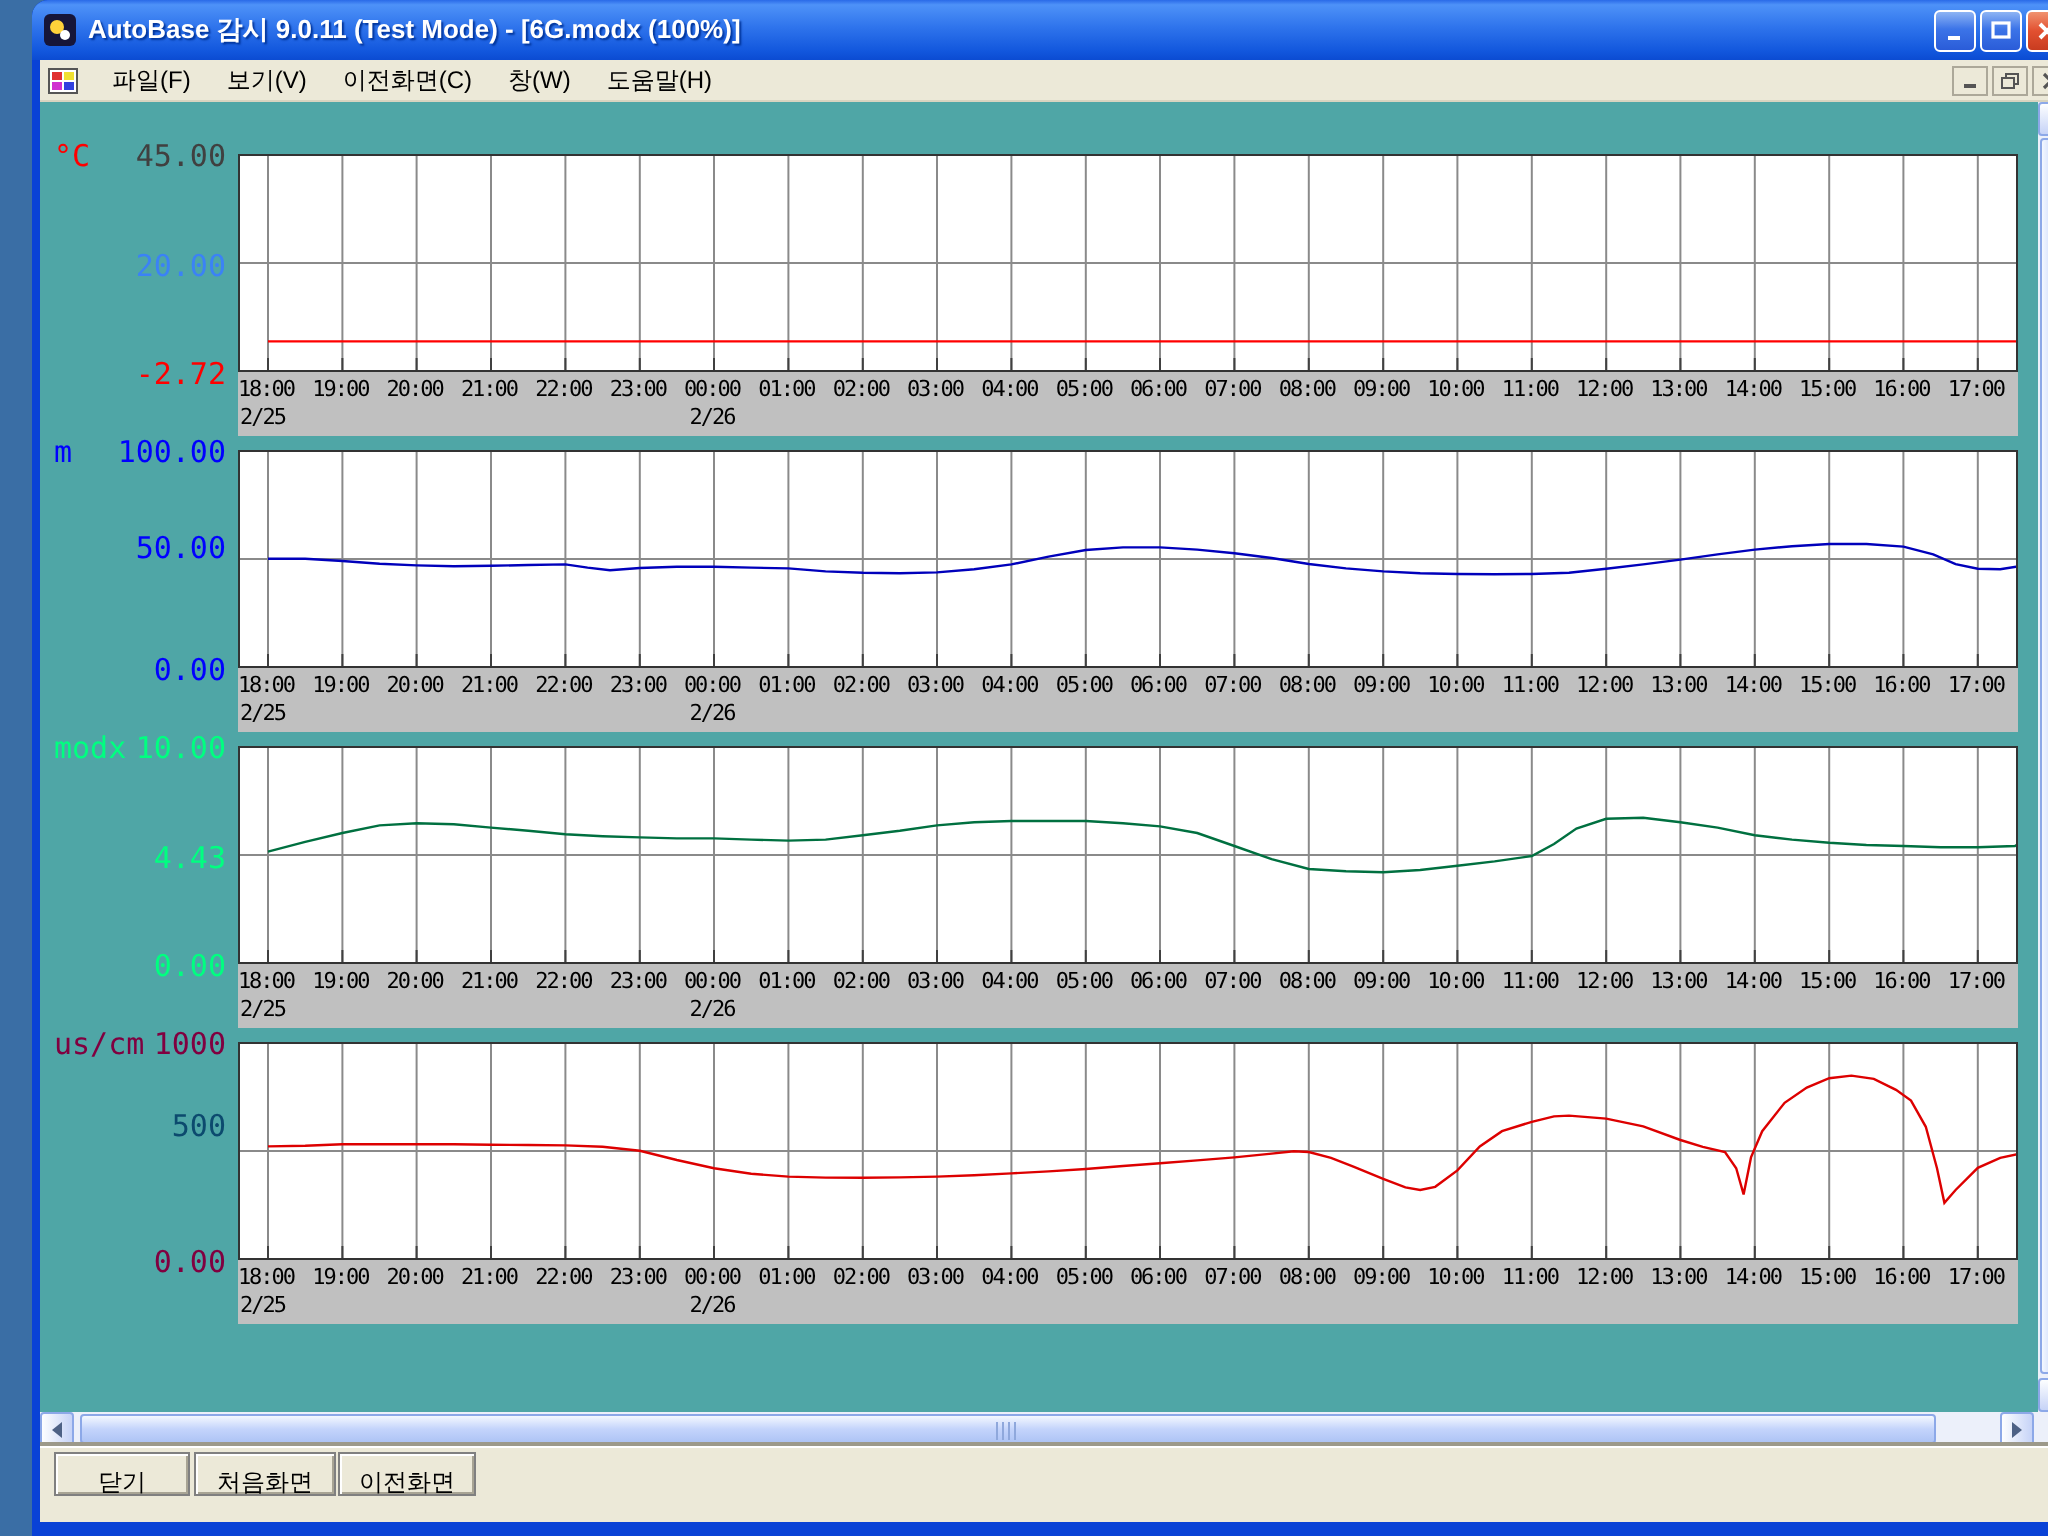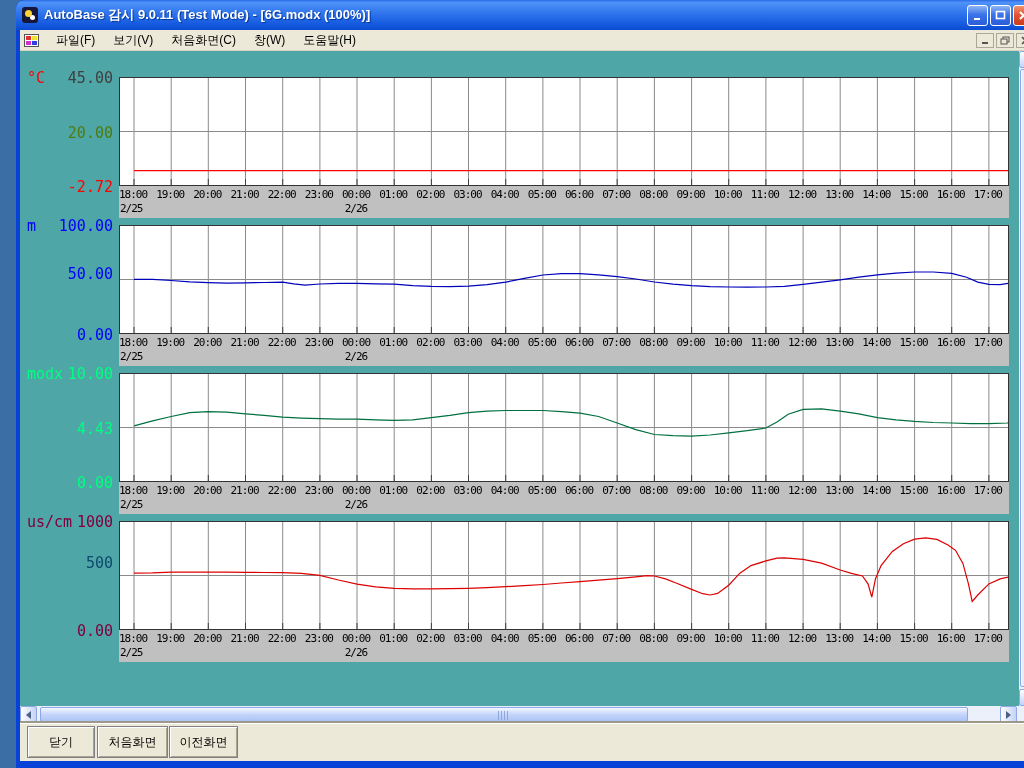--- a/index.html
+++ b/index.html
@@ -61,23 +61,23 @@
   .arrow.right{border-left:5px solid #4d6185;border-right:none;}
   .vthumb{position:absolute;left:1px;top:18px;width:15px;height:618px;border:1px solid #8ca8e8;border-radius:2px;
     background:linear-gradient(90deg,#f4f8ff,#c4d4fb 50%,#aec4f5);}
   .hthumb{position:absolute;top:1px;left:20px;width:928px;height:15px;border:1px solid #8ca8e8;border-radius:2px;
     background:linear-gradient(180deg,#f4f8ff,#c4d4fb 50%,#aec4f5);}
   .grip{position:absolute;left:50%;top:3px;width:12px;height:9px;transform:translateX(-50%);
     background:repeating-linear-gradient(90deg,#8fa8dc 0 1px,transparent 1px 3px);}
   
   .footer{position:absolute;left:4px;top:723px;width:1016px;height:38px;background:#ece9d8;
     border-top:1px solid #fff;box-shadow:0 -2px 0 #9c998a;}
-  .fbtn{position:absolute;top:2px;height:32px;background:#ece9d8;border:1px solid #808080;
+  .fbtn{position:absolute;top:2px;height:22px;background:#ece9d8;border:1px solid #808080;
     box-shadow:inset 1px 1px 0 #fff,inset -1px -1px 0 #a8a494;
-    font-size:12px;color:#000;text-align:center;line-height:30px;font-family:Liberation Serif, serif;}
+    font-size:12px;color:#000;text-align:center;line-height:30px;font-family:Liberation Mono, monospace;}
   .b0{left:7px;width:68px;}
   .b1{left:77px;width:71px;}
   .b2{left:149px;width:69px;}
   .botborder{position:absolute;left:0;top:761px;width:1024px;height:7px;background:#0942d6;}
 </style>
 </head>
 <body>
 
 <div class="window">
 
@@ -108,21 +108,21 @@
 
   <div class="menubar">
     <div class="mdiicon">
       <i style="left:1px;top:1px;width:5px;height:4px;background:#e03030;"></i>
       <i style="left:7px;top:1px;width:5px;height:4px;background:#f0e030;"></i>
       <i style="left:1px;top:6px;width:5px;height:4px;background:#d030d0;"></i>
       <i style="left:7px;top:6px;width:5px;height:4px;background:#3040e0;"></i>
     </div>
     <span class="menu-item">파일(F)</span>
     <span class="menu-item">보기(V)</span>
-    <span class="menu-item">처음화면(C)</span>
+    <span class="menu-item">이전화면(C)</span>
     <span class="menu-item">창(W)</span>
     <span class="menu-item">도움말(H)</span>
     <div class="mdibtns">
       <div class="mdibtn">
         <svg width="9" height="9">
             <line x1="1" y1="7" x2="7" y2="7" stroke="#555" stroke-width="2"></line>
           </svg>
       </div>
       <div class="mdibtn">
         <svg width="10" height="9">
@@ -189,21 +189,21 @@
               <line x1="683.1" y1="101" x2="683.1" y2="107" stroke="#404040" stroke-width="1"></line>
               <line x1="720.2" y1="101" x2="720.2" y2="107" stroke="#404040" stroke-width="1"></line>
               <line x1="757.4" y1="101" x2="757.4" y2="107" stroke="#404040" stroke-width="1"></line>
               <line x1="794.6" y1="101" x2="794.6" y2="107" stroke="#404040" stroke-width="1"></line>
               <line x1="831.7" y1="101" x2="831.7" y2="107" stroke="#404040" stroke-width="1"></line>
               <line x1="868.9" y1="101" x2="868.9" y2="107" stroke="#404040" stroke-width="1"></line>
               <polyline points="14.0,92.7 889.0,92.7" fill="none" stroke="#ff0000" stroke-width="1.2"></polyline>
             </svg>
             <span class="yunit" style="top:-8px;color:#ff0000">°C</span>
             <span class="ytick" style="top:-8px;color:#404040">45.00</span>
-            <span class="ytick" style="top:46.5px;color:#4d7c0f">20.00</span>
+            <span class="ytick" style="top:46.5px;color:#3b82f6">20.00</span>
             <span class="ytick" style="top:101px;color:#ff0000">-2.72</span>
           </div>
           <div class="band">
             <span class="tl" style="left:-5.0px">18:00</span>
             <span class="tl" style="left:32.2px">19:00</span>
             <span class="tl" style="left:69.3px">20:00</span>
             <span class="tl" style="left:106.5px">21:00</span>
             <span class="tl" style="left:143.7px">22:00</span>
             <span class="tl" style="left:180.9px">23:00</span>
             <span class="tl" style="left:218.0px">00:00</span>

